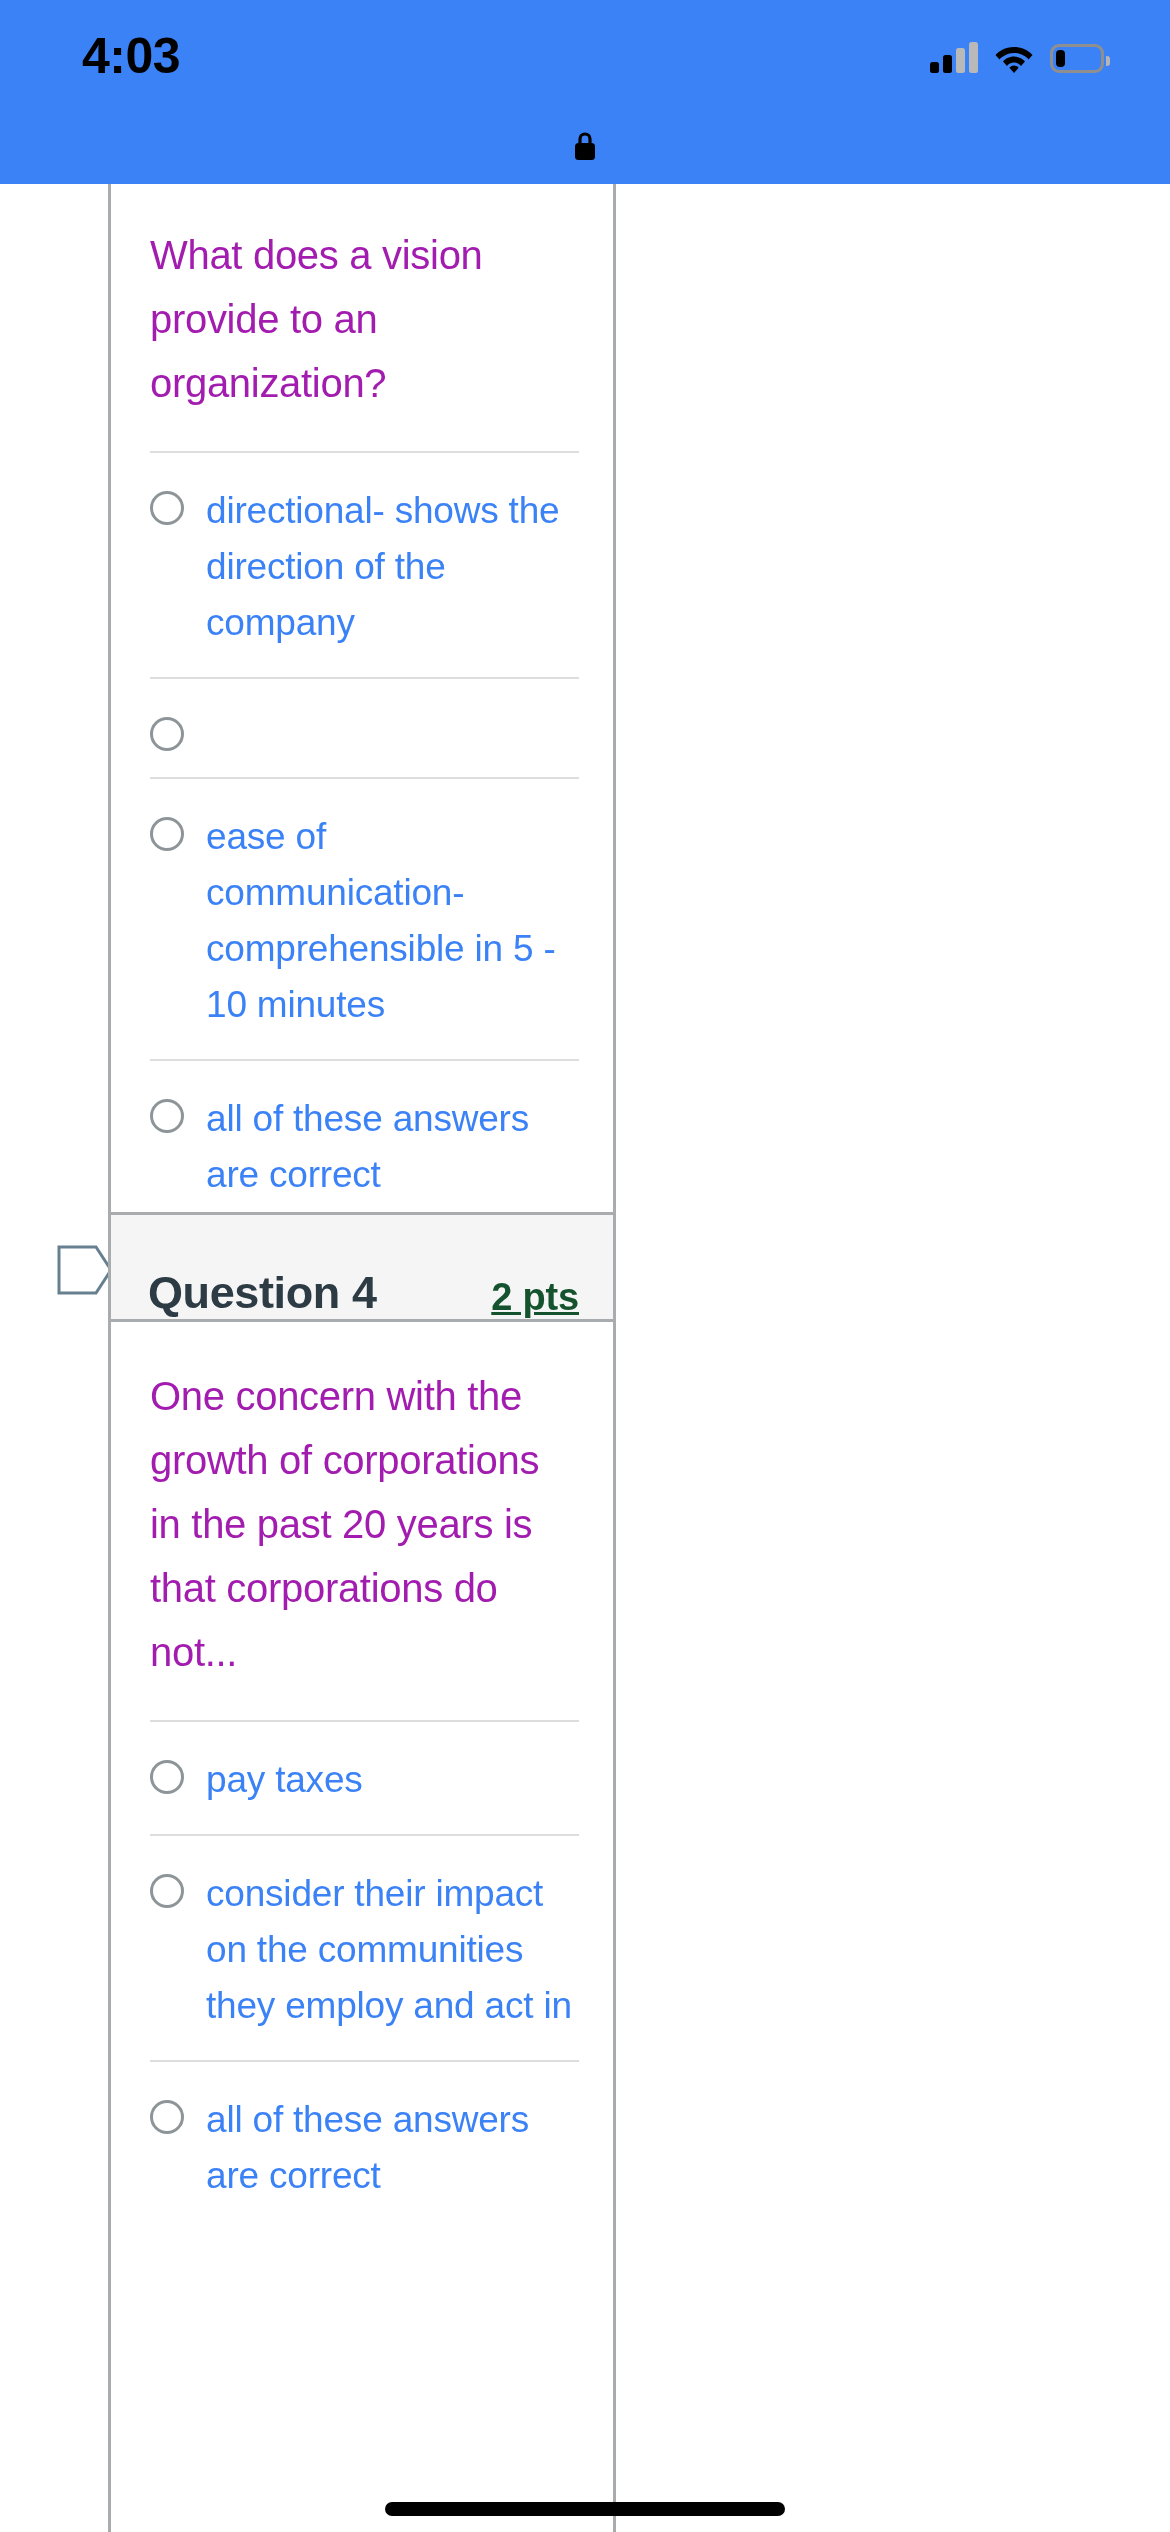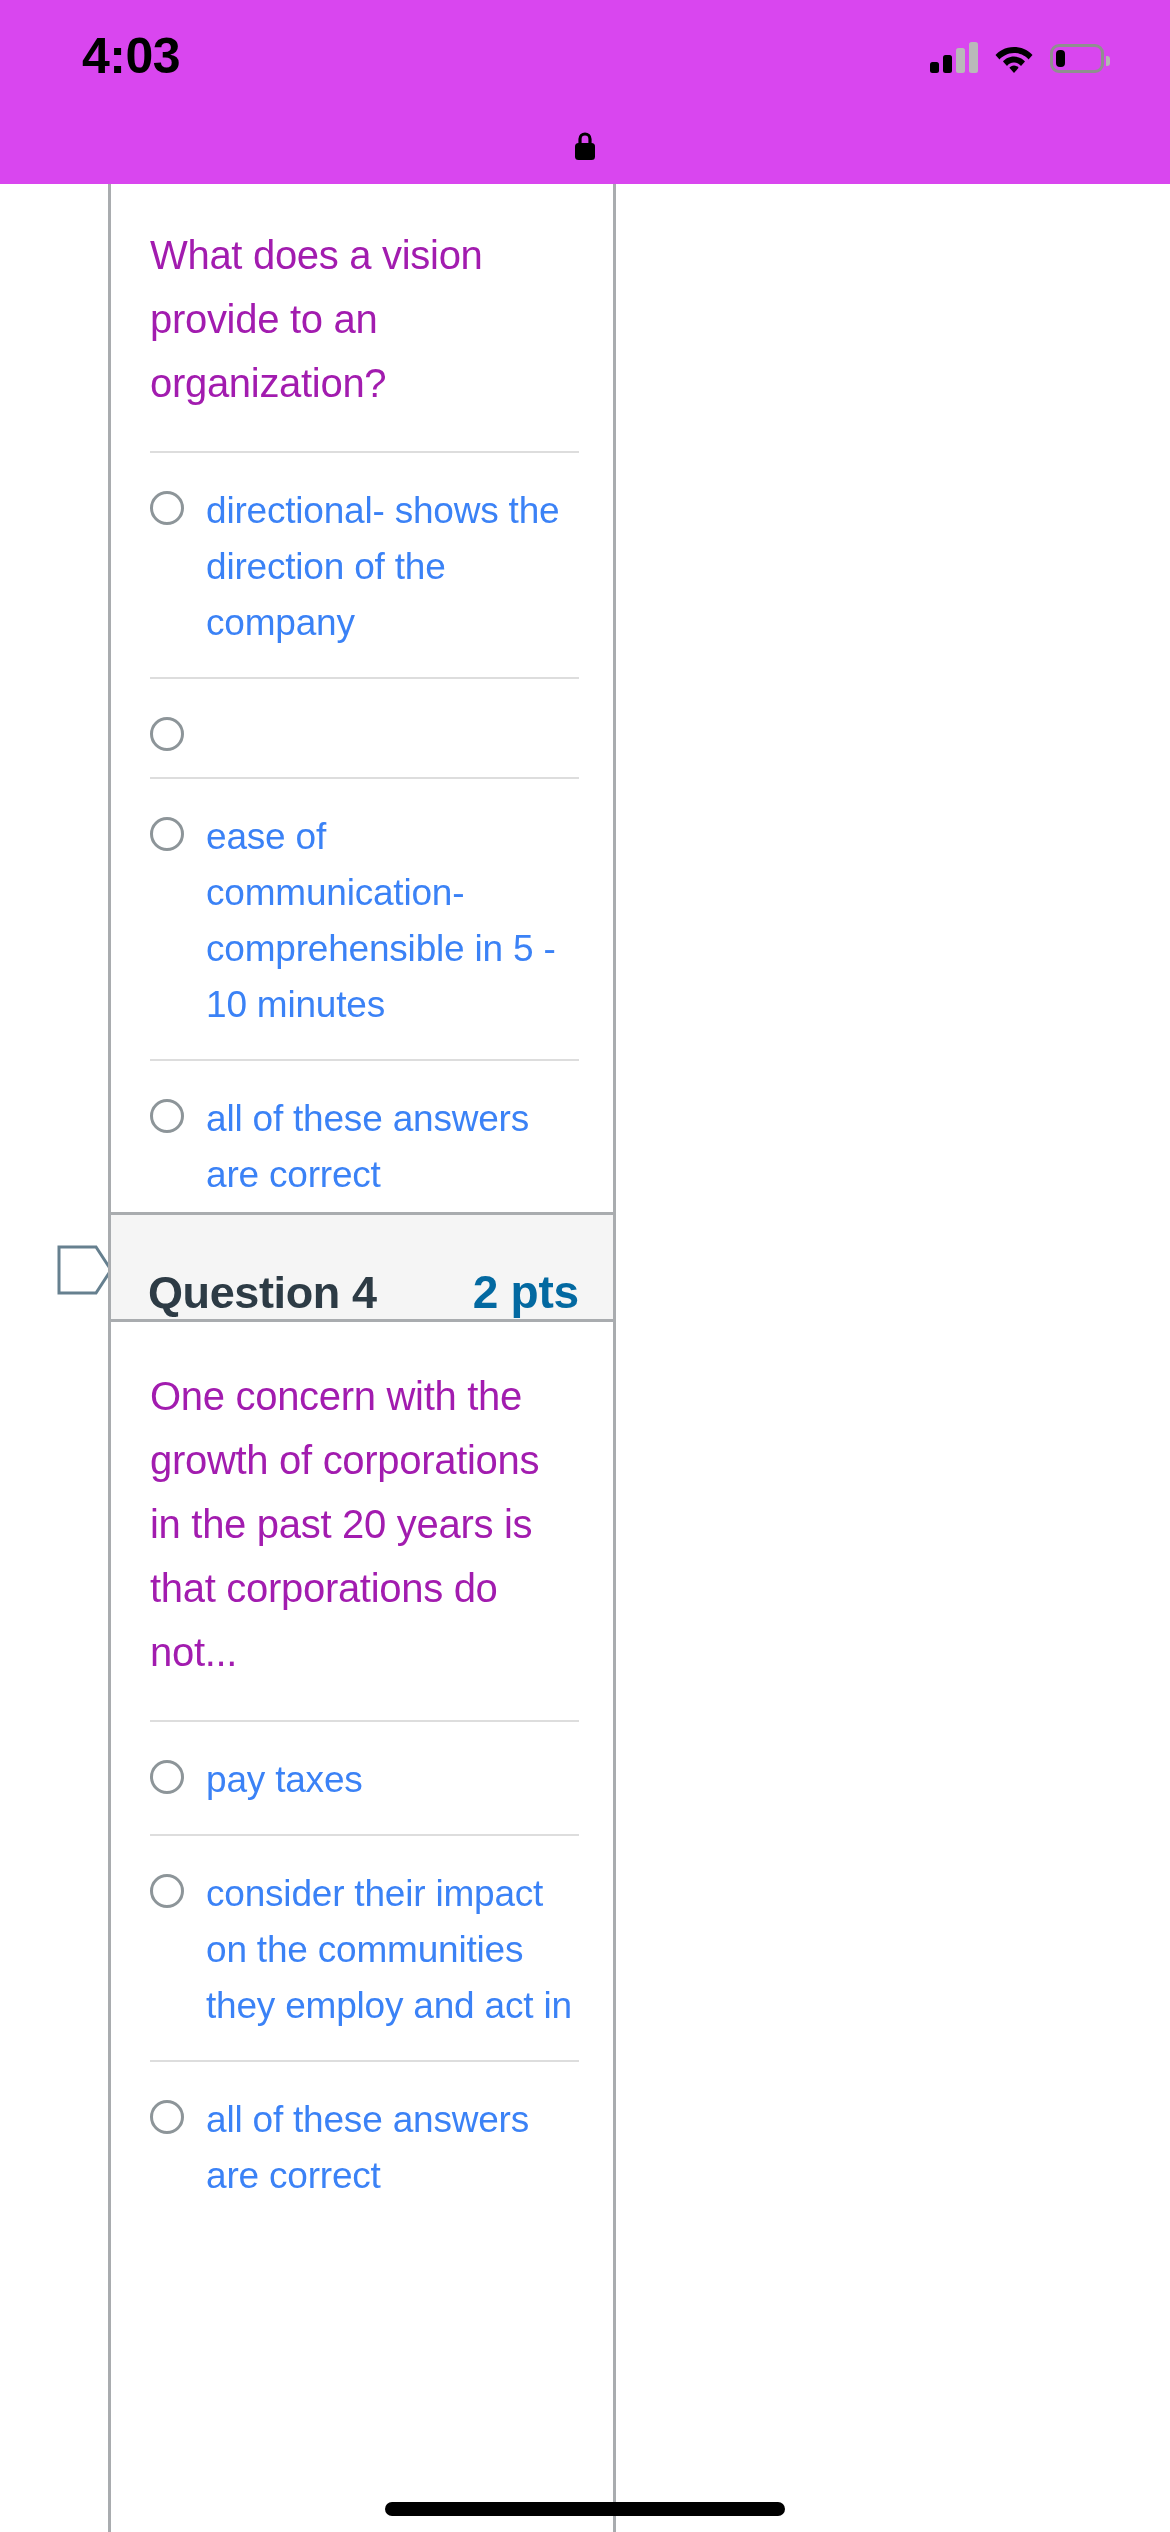--- a/index.html
+++ b/index.html
@@ -14,21 +14,21 @@
     overflow: hidden;
     position: relative;
   }
 
   
   .browser-chrome {
     position: absolute;
     top: 0; left: 0;
     width: 1170px;
     height: 184px;
-    background: #d946ef;
+    background: #3b82f6;
     box-sizing: border-box;
   }
   .status-bar {
     position: absolute;
     top: 0; left: 0;
     width: 1170px;
     height: 108px;
   }
   .status-time {
     position: absolute;
@@ -165,24 +165,25 @@
     padding: 0 34px 0 37px;
     box-sizing: border-box;
   }
   .qheader-title {
     font-size: 45px;
     font-weight: 700;
     color: #2d3b45;
     letter-spacing: -0.4px;
   }
   .qheader-pts {
-    font-size: 46px;
+    font-size: 38px;
     font-weight: 700;
-    color: #0369a1;
+    color: #14532d;
     letter-spacing: -0.2px;
+    text-decoration: underline;
   }
 
   .qbody {
     padding: 0 34px 0 39px;
   }
   .qtext {
     font-size: 40px;
     line-height: 64px;
     color: #a21caf;
     padding-top: 42px;

